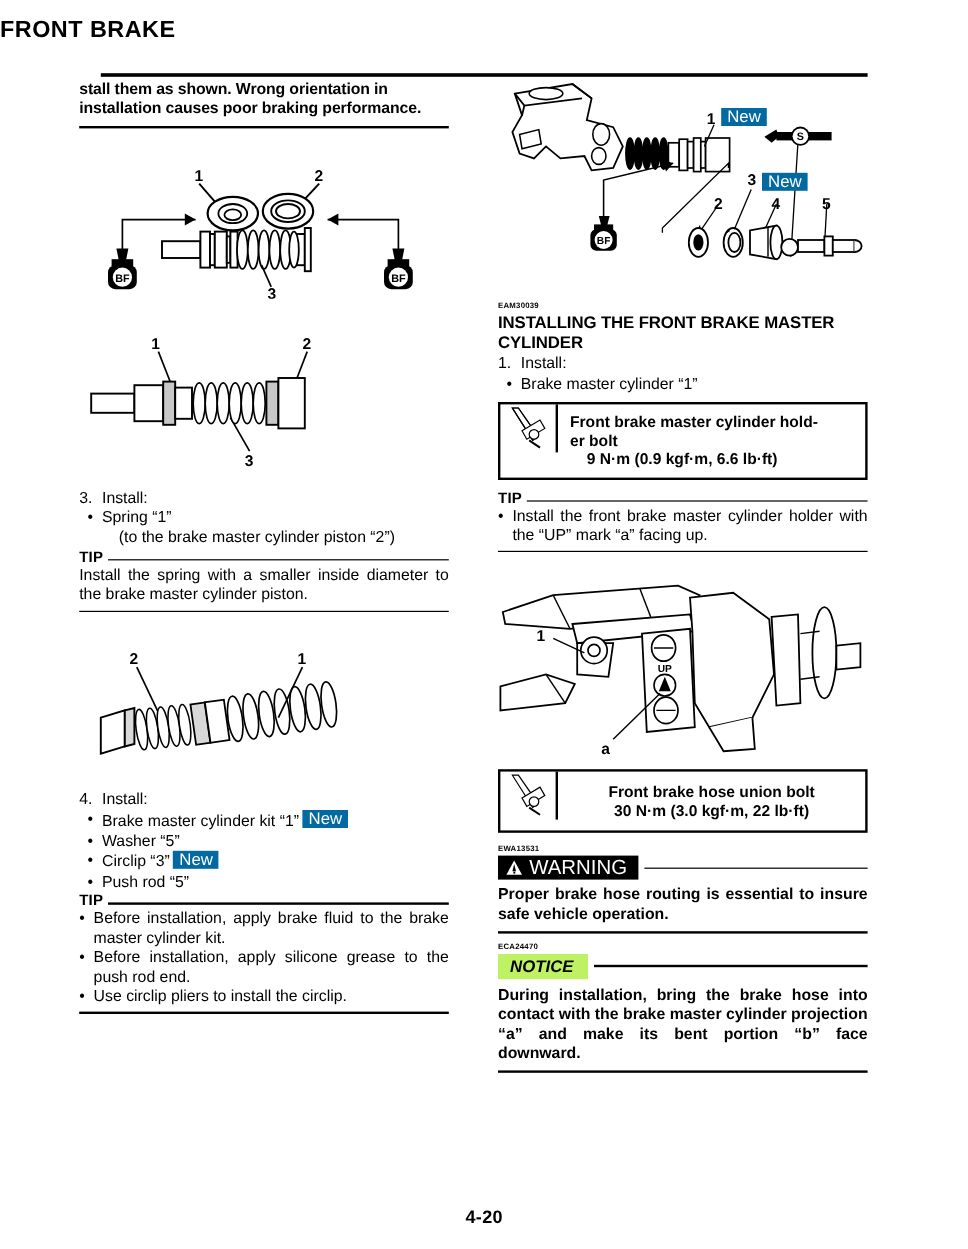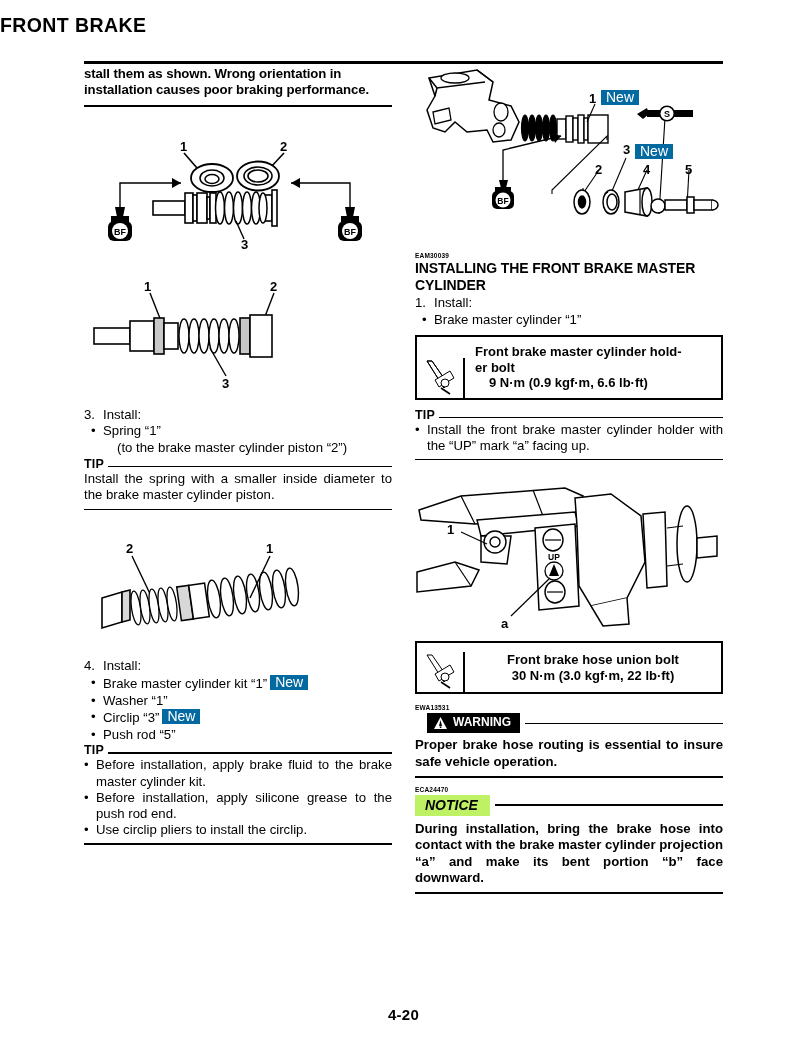--- a/index.html
+++ b/index.html
@@ -22,21 +22,21 @@
   .header-rule{
     position:absolute;left:84px;top:61px;width:639px;height:3px;background:#000;
   }
   .footer{
     position:absolute;left:0;top:1006px;width:807px;text-align:center;
     font-size:15px;font-weight:bold;letter-spacing:.3px;
   }
 
   
   .col{position:absolute;top:66px;width:308px;}
-  .col-left{left:84px;}
+  .col-left{left:66px;}
   .col-right{left:415px;}
 
   
   .para{font-size:13.2px;font-weight:bold;line-height:16.4px;letter-spacing:-0.1px;}
   .rule{height:2px;background:#000;width:100%;}
   .rule-thin{height:1.4px;background:#000;width:100%;}
 
   .step{font-size:13.2px;line-height:16.6px;margin-top:2px;}
   .step-num{display:inline-block;width:19px;}
   .bullet-line{font-size:13.2px;line-height:16.6px;padding-left:19px;position:relative;}
@@ -55,39 +55,39 @@
   
   .newbadge{
     display:inline-block;background:#0369a1;color:#fff;
     font-size:14px;font-weight:normal;
     padding:1px 5px 2px 5px;line-height:12px;
     vertical-align:1px;margin-left:3px;
   }
 
   
   .torque-box{
-    border:2.2px solid #000;display:flex;align-items:flex-end;width:100%;
+    border:2.2px solid #000;display:flex;align-items:flex-start;width:100%;
     box-sizing:border-box;
   }
   .torque-icon{
     width:46px;border-right:2.2px solid #000;
     display:flex;align-items:center;justify-content:center;flex:none;
   }
   .torque-text{
     padding:7px 6px 7px 10px;font-size:13px;font-weight:bold;line-height:15.5px;
   }
   .torque-value{padding-left:14px;}
   .torque-center{text-align:center;padding:9px 4px;}
 
   
   .code-id{font-size:6.5px;letter-spacing:.2px;line-height:8px;font-weight:bold;}
   .warn-row{display:flex;align-items:center;gap:5px;margin-top:1px;}
   .warn-badge{
-    background:#000;color:#fff;font-size:12px;font-weight:bold;
-    padding:2px 9px 3px 6px;display:flex;align-items:center;gap:5px;line-height:15px;margin-left:12px;
+    background:#000;color:#fff;font-size:17px;font-weight:normal;
+    padding:2px 9px 3px 6px;display:flex;align-items:center;gap:5px;line-height:15px;
   }
   .notice-badge{
     background:#bef264;color:#000;font-size:14px;font-weight:bold;font-style:italic;
     padding:2px 12px 3px 10px;line-height:16px;
   }
   .warn-rule{flex:1;height:1.8px;background:#000;}
   .warn-text{font-size:13.2px;font-weight:bold;line-height:16.4px;text-align:justify;}
 
   
   .fig{width:100%;}
@@ -274,21 +274,21 @@
     </div>
 
     <div style="margin-top:14px;">
       <div class="step">
         <span class="step-num">4.</span><span>Install:</span>
       </div>
       <div class="bullet-line">
         <span>Brake master cylinder kit “1”</span><span class="newbadge">New</span>
       </div>
       <div class="bullet-line">
-        <span>Washer “1”</span>
+        <span>Washer “5”</span>
       </div>
       <div class="bullet-line">
         <span>Circlip “3”</span><span class="newbadge">New</span>
       </div>
       <div class="bullet-line">
         <span>Push rod “5”</span>
       </div>
 
       <div class="tip-head">
         <span class="tip-label">TIP</span>

